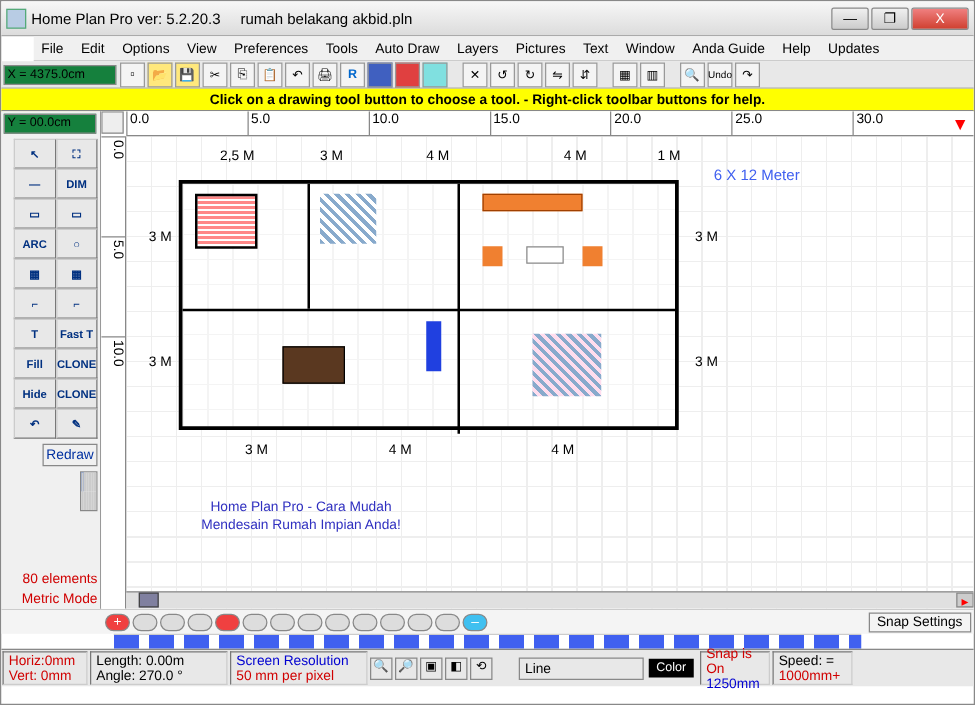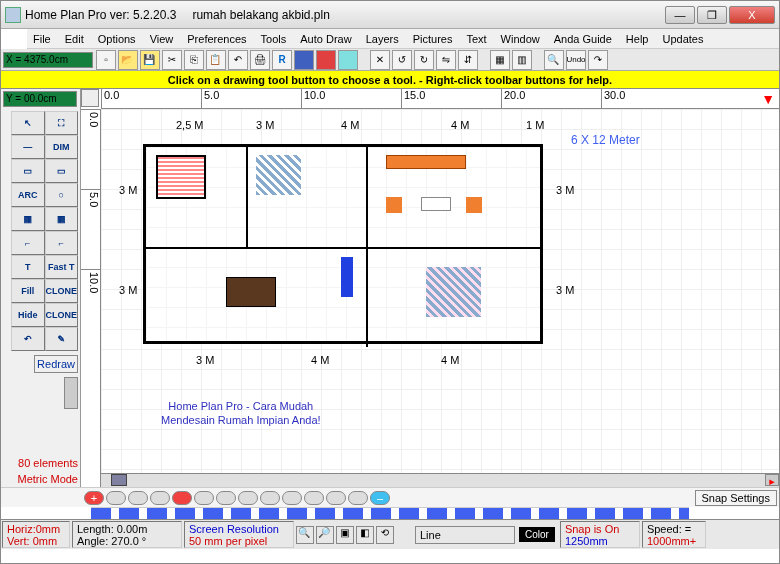--- a/index.html
+++ b/index.html
@@ -185,20 +185,21 @@
   </div>
 
   <div class="canvas">
     <div class="corner"></div>
     <div class="ruler-h">
       <span>0.0</span>
         <span>5.0</span>
         <span>10.0</span>
         <span>15.0</span>
         <span>20.0</span>
+        <span>25.0</span>
         <span>30.0</span>
     </div>
     <div class="redmark">▼</div>
     <div class="ruler-v">
       <span>0.0</span>
         <span>5.0</span>
         <span>10.0</span>
     </div>
     <div class="dim" style="top:30px;left:95px">2,5 M</div>
     <div class="dim" style="top:30px;left:175px">3 M</div>
@@ -275,21 +276,21 @@
     <span class="red">50 mm per pixel</span>
   </div>
   <div class="zoombtn">🔍</div>
   <div class="zoombtn">🔎</div>
   <div class="zoombtn">▣</div>
   <div class="zoombtn">◧</div>
   <div class="zoombtn">⟲</div>
   <div style="width:20px"></div>
   <div class="linesel">Line</div>
   <div class="colorbtn">Color</div>
-  <div class="statcell" style="width:80px">
+  <div class="statcell" style="width:56px">
     <span class="red">Snap is On</span>
     <span class="blue">1250mm</span>
   </div>
   <div class="statcell" style="width:64px">
     <span>Speed: =</span>
     <span class="red">1000mm+</span>
   </div>
 </div>
 
 </body></html>

